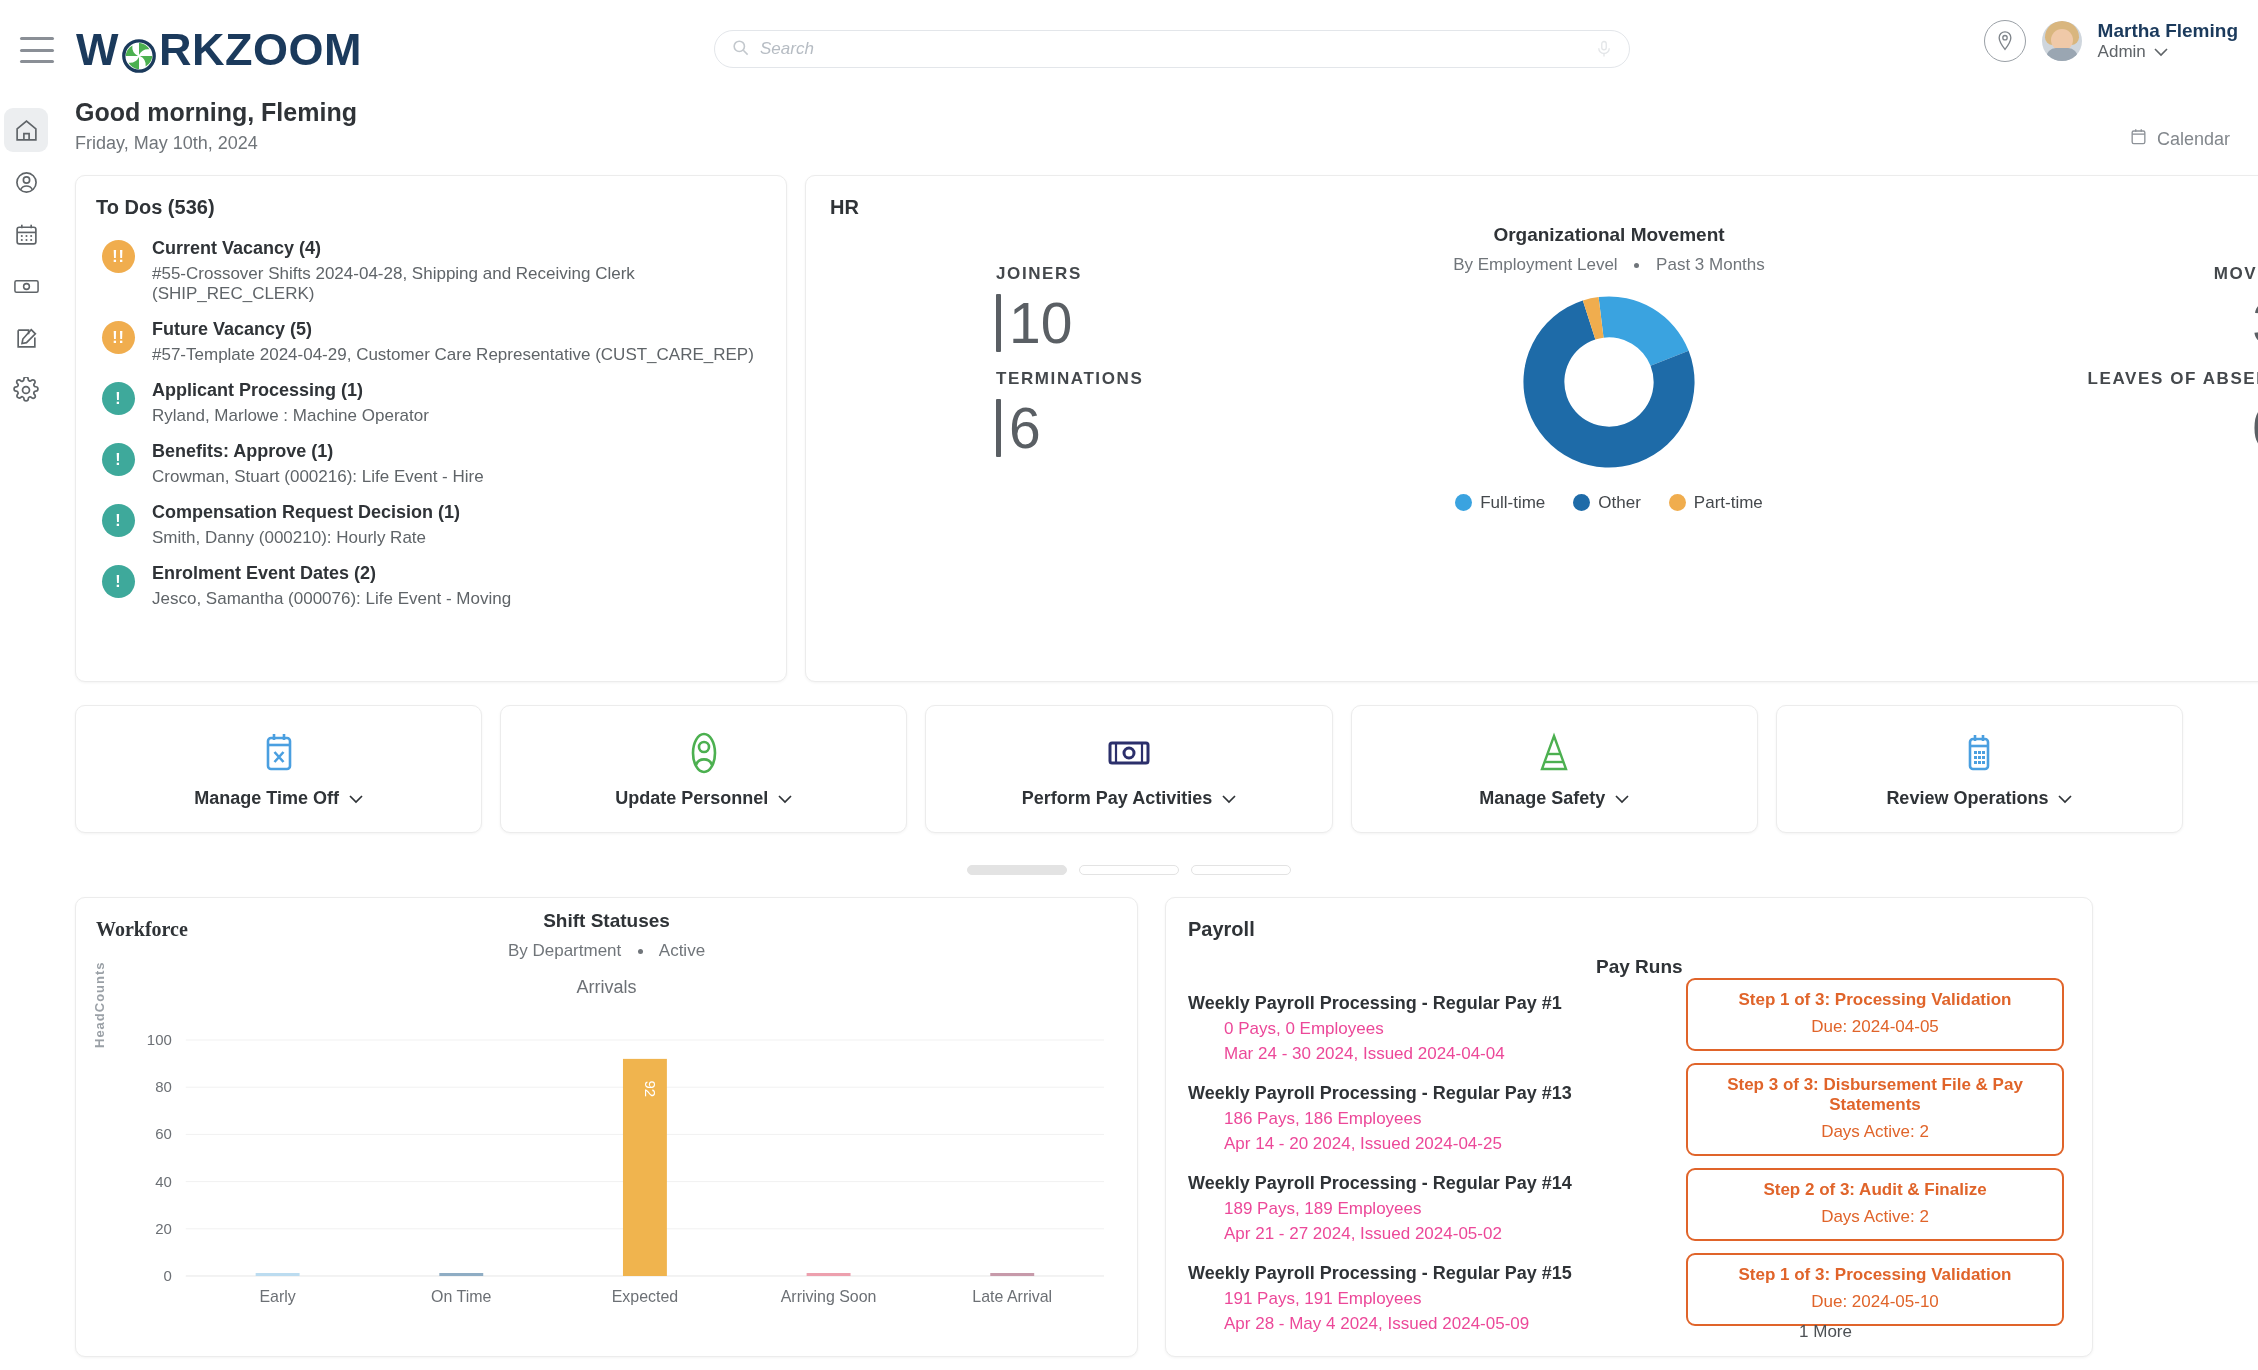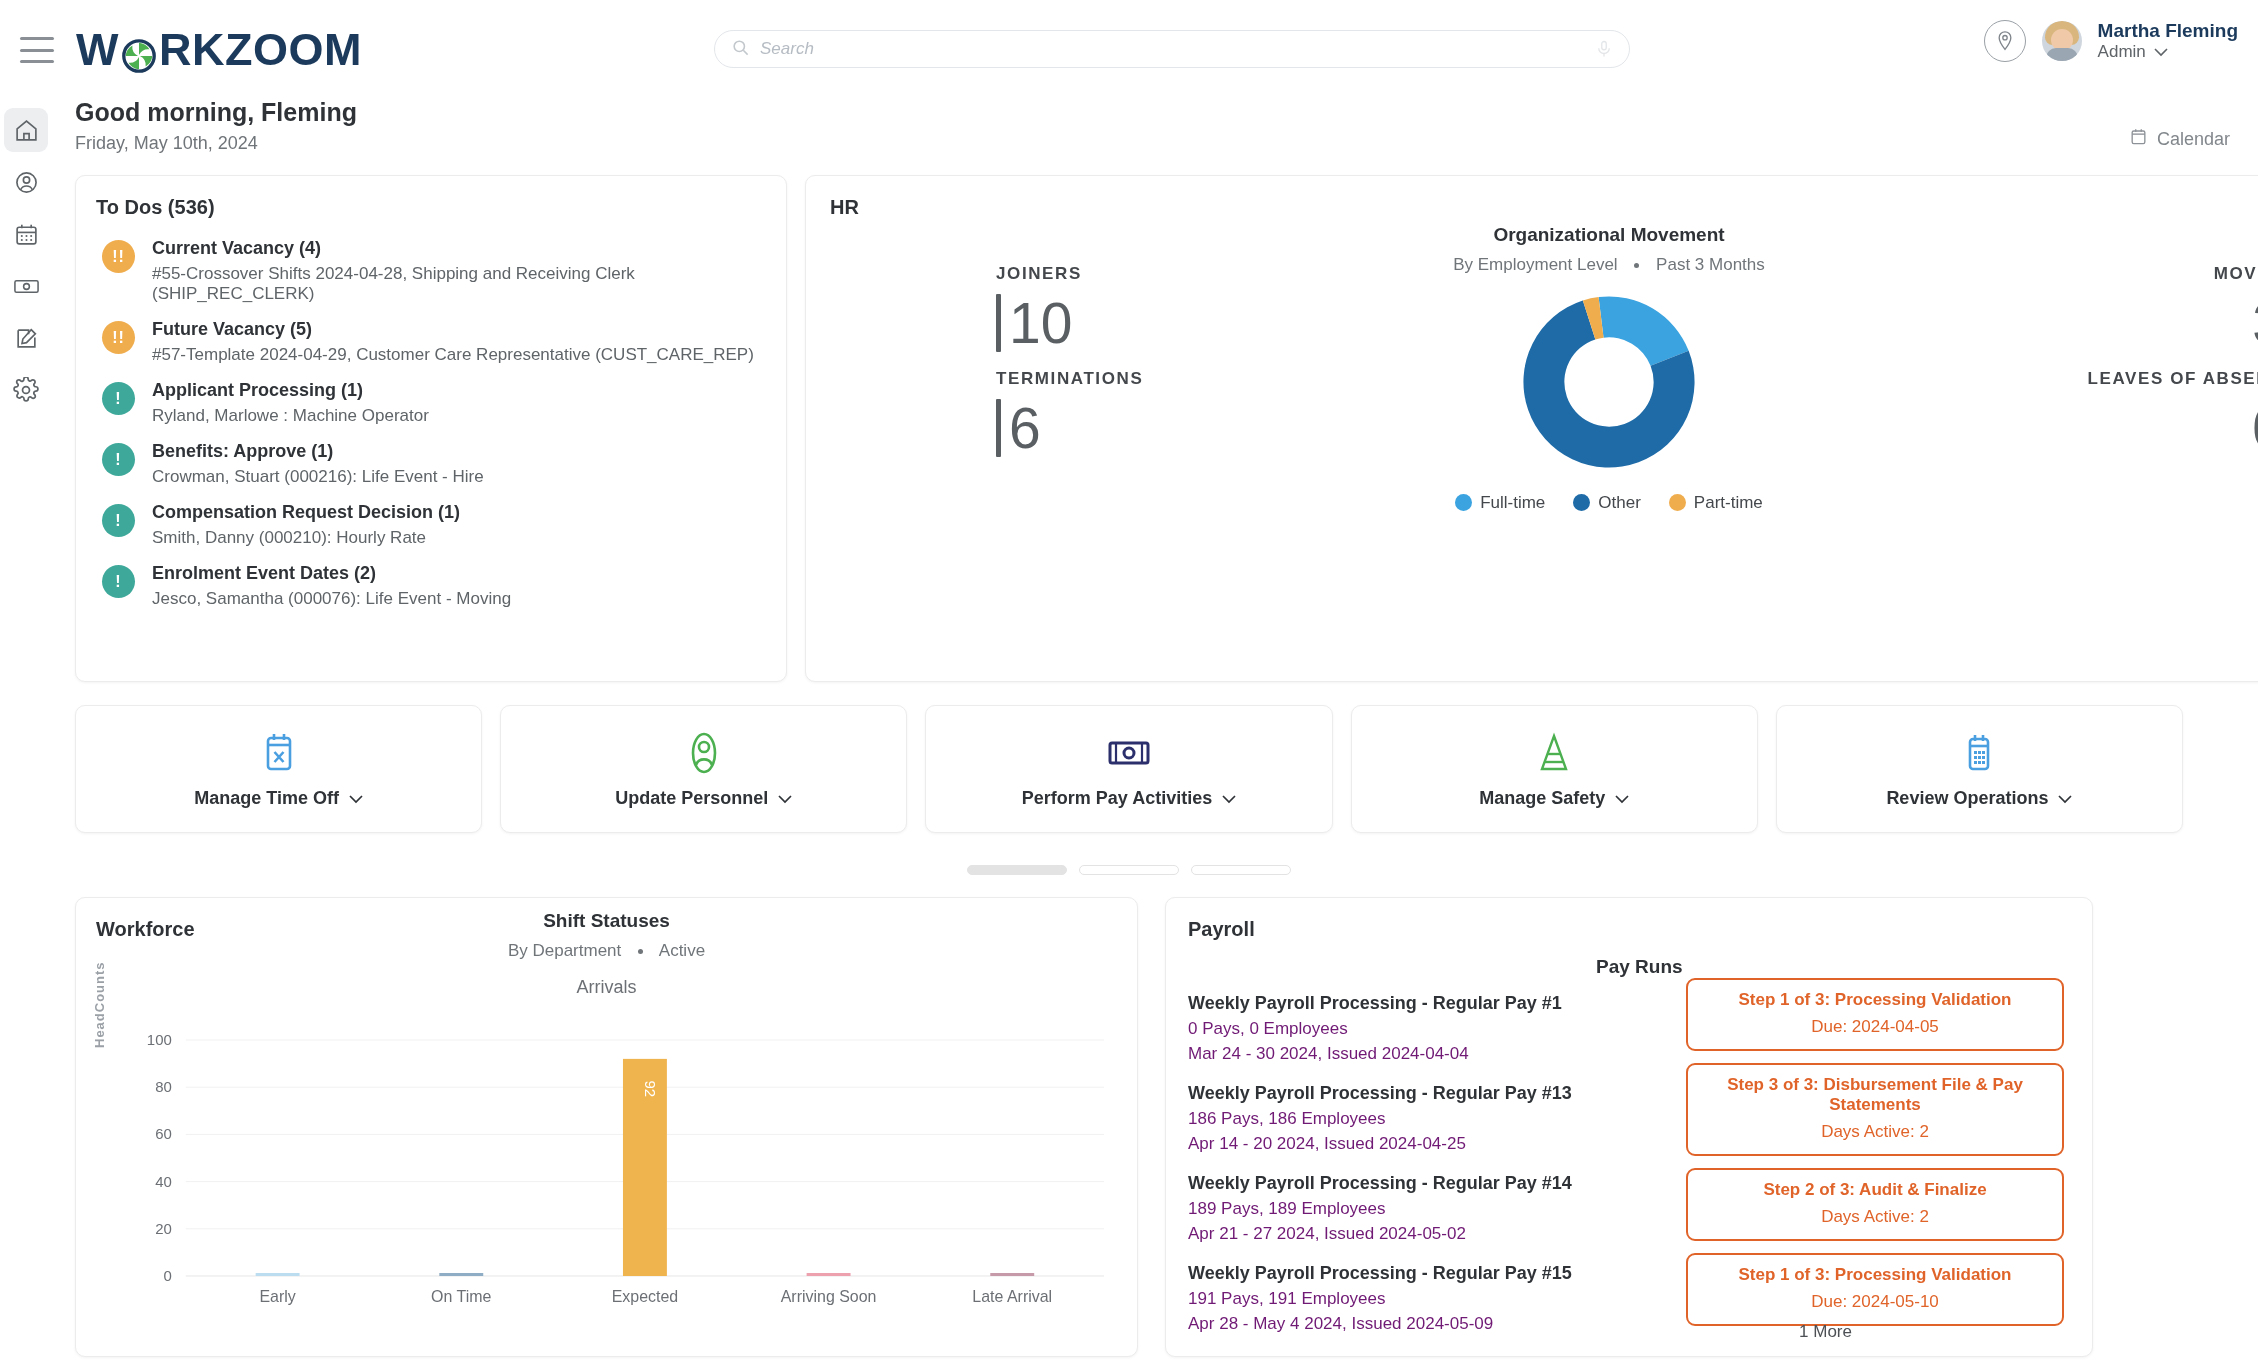--- a/index.html
+++ b/index.html
@@ -116,40 +116,40 @@
     display: flex; flex-direction: column; align-items: center; justify-content: center; cursor: pointer;
   }
   .qa-icon { height: 46px; display: flex; align-items: center; justify-content: center; }
   .qa-label { margin-top: 12px; font-size: 18px; font-weight: 700; color: #2f3337; display: flex; align-items: center; gap: 10px; }
   .pager { position: absolute; left: 50%; transform: translateX(-50%); top: 865px; display: flex; gap: 12px; }
   .pager .pill { width: 100px; height: 10px; border-radius: 5px; border: 1px solid #e3e3e3; background: #fff; cursor: pointer; }
   .pager .pill.active { background: #e3e3e3; }
 
   
   #workforce-card { left: 75px; top: 897px; width: 1063px; height: 460px; overflow: hidden; }
-  #workforce-card .card-title { position: absolute; left: 20px; top: 20px; }
+  #workforce-card .card-title { position: absolute; left: 20px; top: 20px; font-family: Liberation Serif, serif; }
   .wf-head { position: absolute; top: 12px; left: 0; width: 100%; text-align: center; }
   .wf-title { font-size: 19px; font-weight: 700; color: #2f3337; }
   .wf-sub { font-size: 17px; color: #70757a; margin-top: 9px; }
   .wf-sub .dot { display: inline-block; width: 5px; height: 5px; border-radius: 50%; background: #70757a; margin: 0 12px; vertical-align: middle; }
   .wf-series { font-size: 18px; color: #6c7075; text-align: center; margin-top: 16px; }
   .plot { position: absolute; left: 0; top: 128px; width: 100%; height: 320px; }
   .y-axis-label {
     position: absolute; left: 16px; top: 150px; font-size: 13px; font-weight: 700; letter-spacing: 1px;
     color: #9aa0a6; transform: rotate(-90deg); transform-origin: left top; white-space: nowrap;
   }
 
   
   #payroll-card { left: 1165px; top: 897px; width: 928px; height: 460px; overflow: hidden; }
   #payroll-card .card-title { position: absolute; left: 22px; top: 20px; }
   .pay-runs-title { position: absolute; left: 430px; top: 58px; font-size: 19px; font-weight: 700; color: #2f3337; }
   .pay-list { position: absolute; left: 22px; top: 95px; width: 430px; }
   .pay-item { margin-bottom: 19px; }
   .pay-item .p-title { font-size: 18px; font-weight: 700; color: #2f3337; }
-  .pay-item .p-line { font-size: 17px; color: #701a75; margin-top: 5px; }
+  .pay-item .p-line { font-size: 17px; color: #ec4899; margin-top: 5px; margin-left: 36px; }
   .steps { position: absolute; right: 28px; top: 80px; width: 378px; }
   .step-box {
     border: 2px solid #e0642a; border-radius: 9px; padding: 10px 8px 12px;
     text-align: center; margin-bottom: 12px; cursor: pointer;
   }
   .step-title { font-size: 17px; font-weight: 700; color: #e0642a; }
   .step-sub { font-size: 17px; color: #e0642a; margin-top: 7px; }
   .more-link { position: absolute; right: 240px; bottom: 14px; font-size: 17px; color: #4d5155; cursor: pointer; }
 </style>
 </head>

